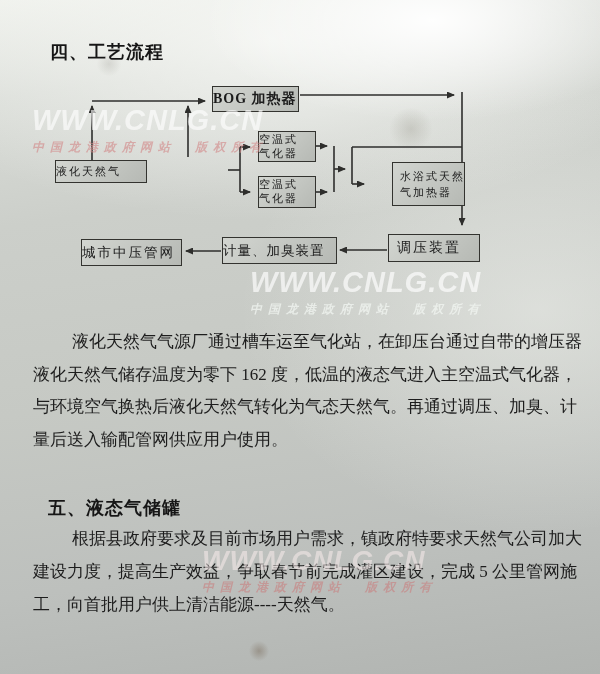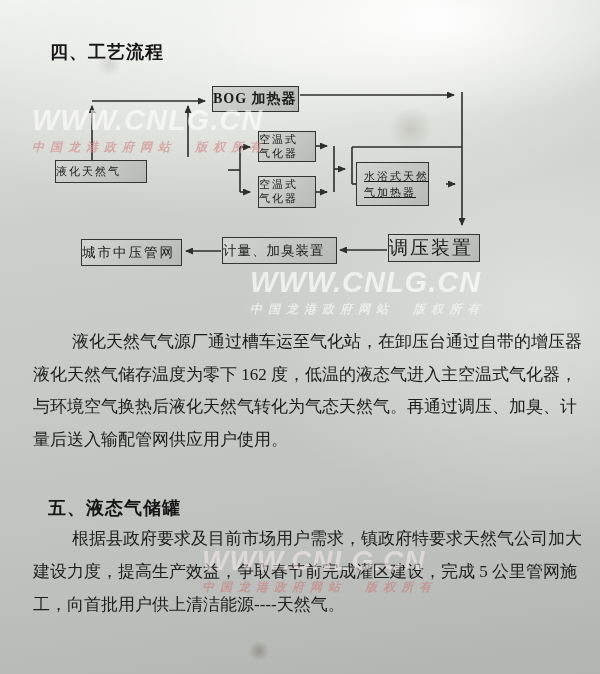--- a/index.html
+++ b/index.html
@@ -39,22 +39,22 @@
     box-sizing:border-box;
     display:flex;flex-direction:column;align-items:flex-start;justify-content:center;
     color:#1b1b1b;text-align:center;
   }
   .fbox span{display:block;white-space:nowrap;}
   .bx-bog{left:212px;top:86px;width:87px;height:26px;font-size:14px;font-weight:600;letter-spacing:1px;}
   .bx-lng{left:55px;top:160px;width:92px;height:23px;font-size:11px;letter-spacing:2px;}
   .bx-tank{left:150px;top:157px;width:77px;height:24px;font-size:11px;letter-spacing:2px;}
   .bx-vap1{left:258px;top:131px;width:58px;height:31px;font-size:11px;letter-spacing:2px;line-height:1.25;}
   .bx-vap2{left:258px;top:176px;width:58px;height:32px;font-size:11px;letter-spacing:2px;line-height:1.25;}
-  .bx-heater{left:356px;top:162px;width:73px;height:44px;font-size:11px;letter-spacing:2px;line-height:1.5;align-items:flex-start;padding-left:7px;text-align:left;text-decoration:underline;}
-  .bx-reg{left:388px;top:234px;width:92px;height:28px;font-size:19px;letter-spacing:2px;}
+  .bx-heater{left:392px;top:162px;width:73px;height:44px;font-size:11px;letter-spacing:2px;line-height:1.5;align-items:flex-start;padding-left:7px;text-align:left;}
+  .bx-reg{left:388px;top:234px;width:92px;height:28px;font-size:14px;letter-spacing:2px;padding-left:8px;}
   .bx-meter{left:222px;top:237px;width:115px;height:27px;font-size:13.5px;letter-spacing:1px;}
   .bx-city{left:81px;top:239px;width:101px;height:27px;font-size:13.5px;letter-spacing:2px;}
 
   .watermark{position:absolute;z-index:3;pointer-events:none;white-space:nowrap;
     font-family:"Liberation Sans","DejaVu Sans",sans-serif;font-style:italic;font-weight:bold;}
   .wm-big{display:block;font-size:29px;letter-spacing:1px;}
   .wm-cap{display:block;font-size:12px;letter-spacing:6px;word-spacing:10px;margin-top:2px;text-align:center;}
   .wm1{left:32px;top:104px;}
   .wm1 .wm-big{color:rgba(255,255,255,0.62);}
   .wm1 .wm-cap{color:rgba(210,135,135,0.62);}

